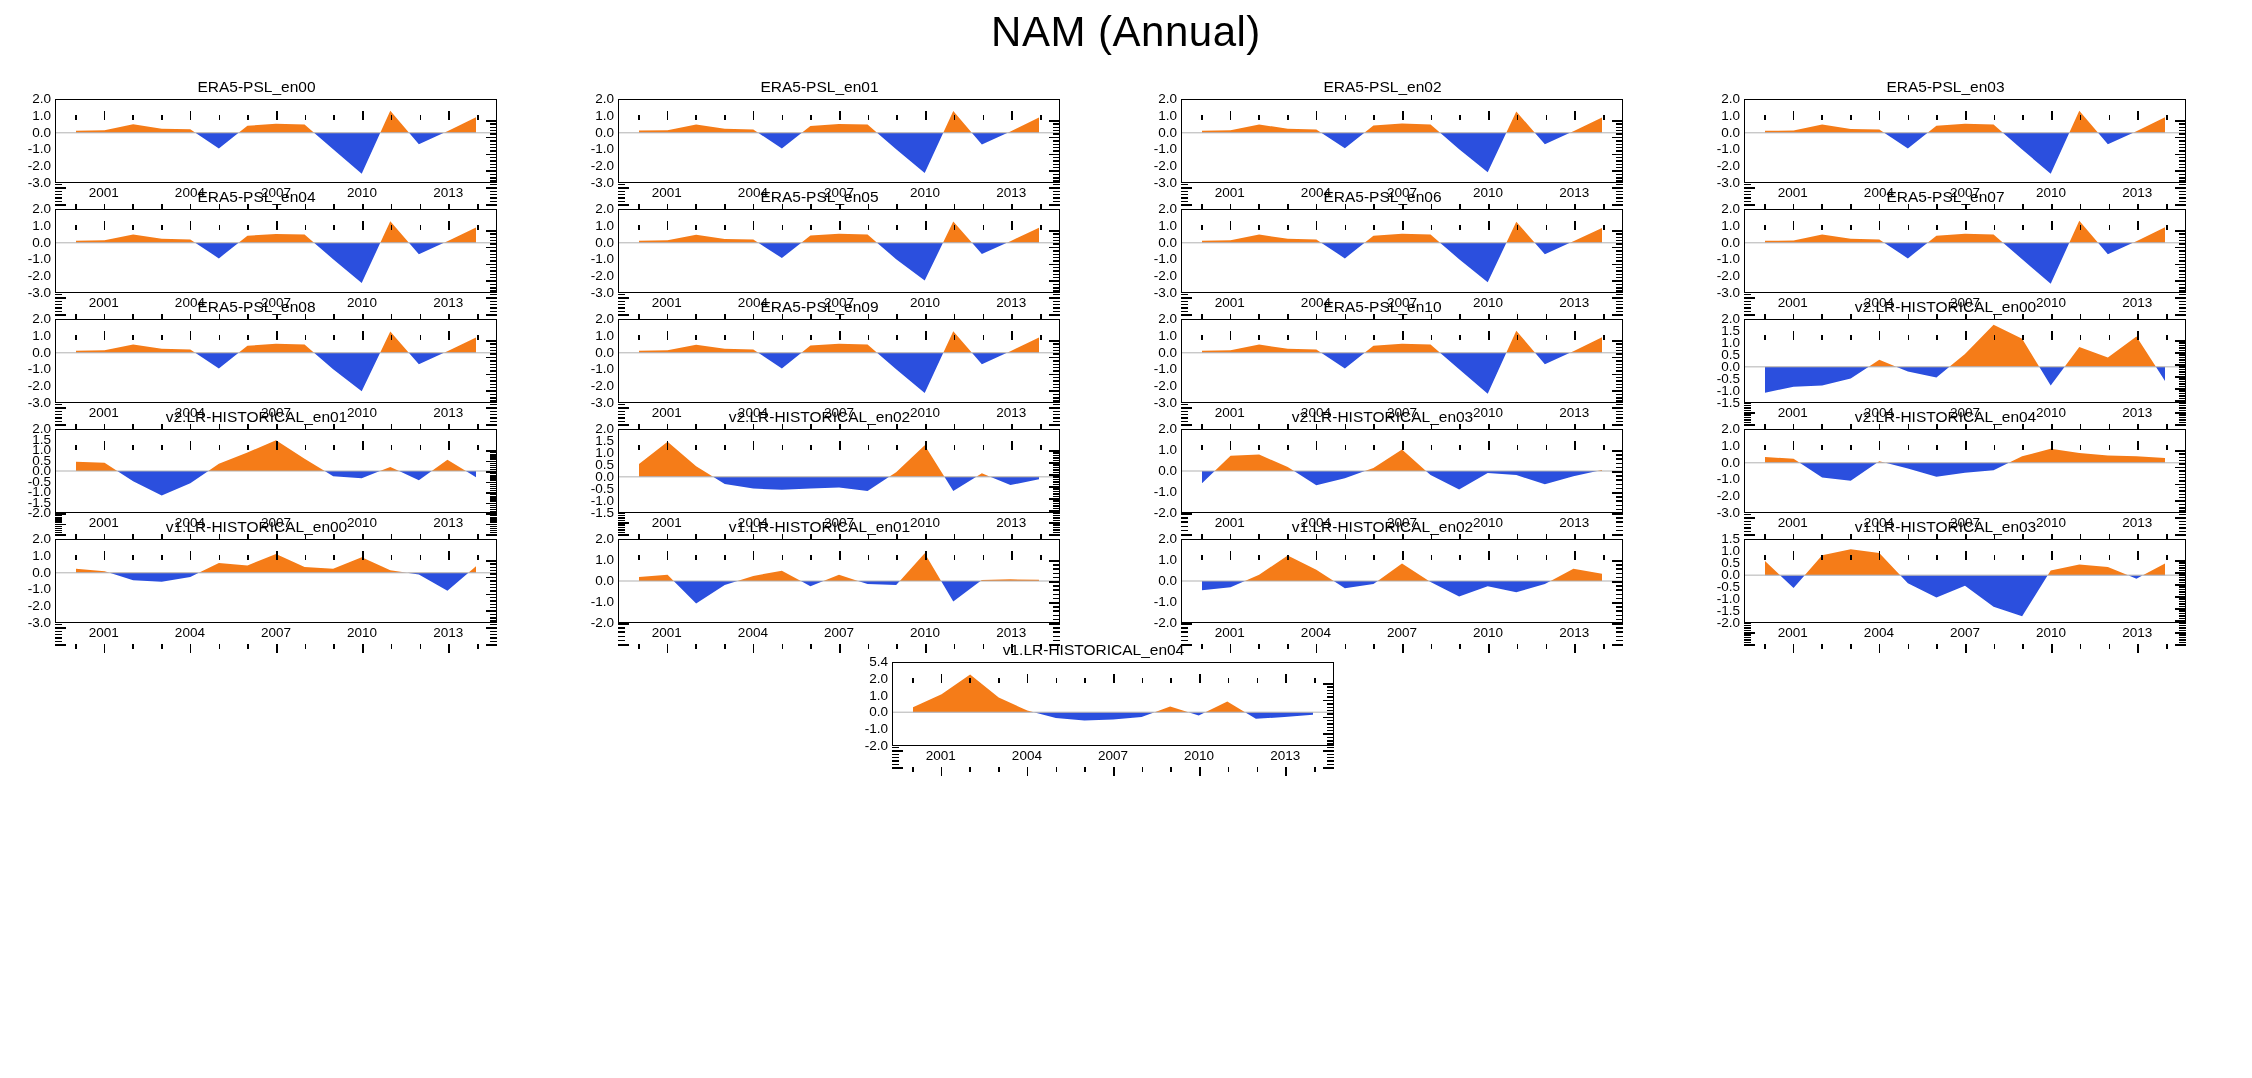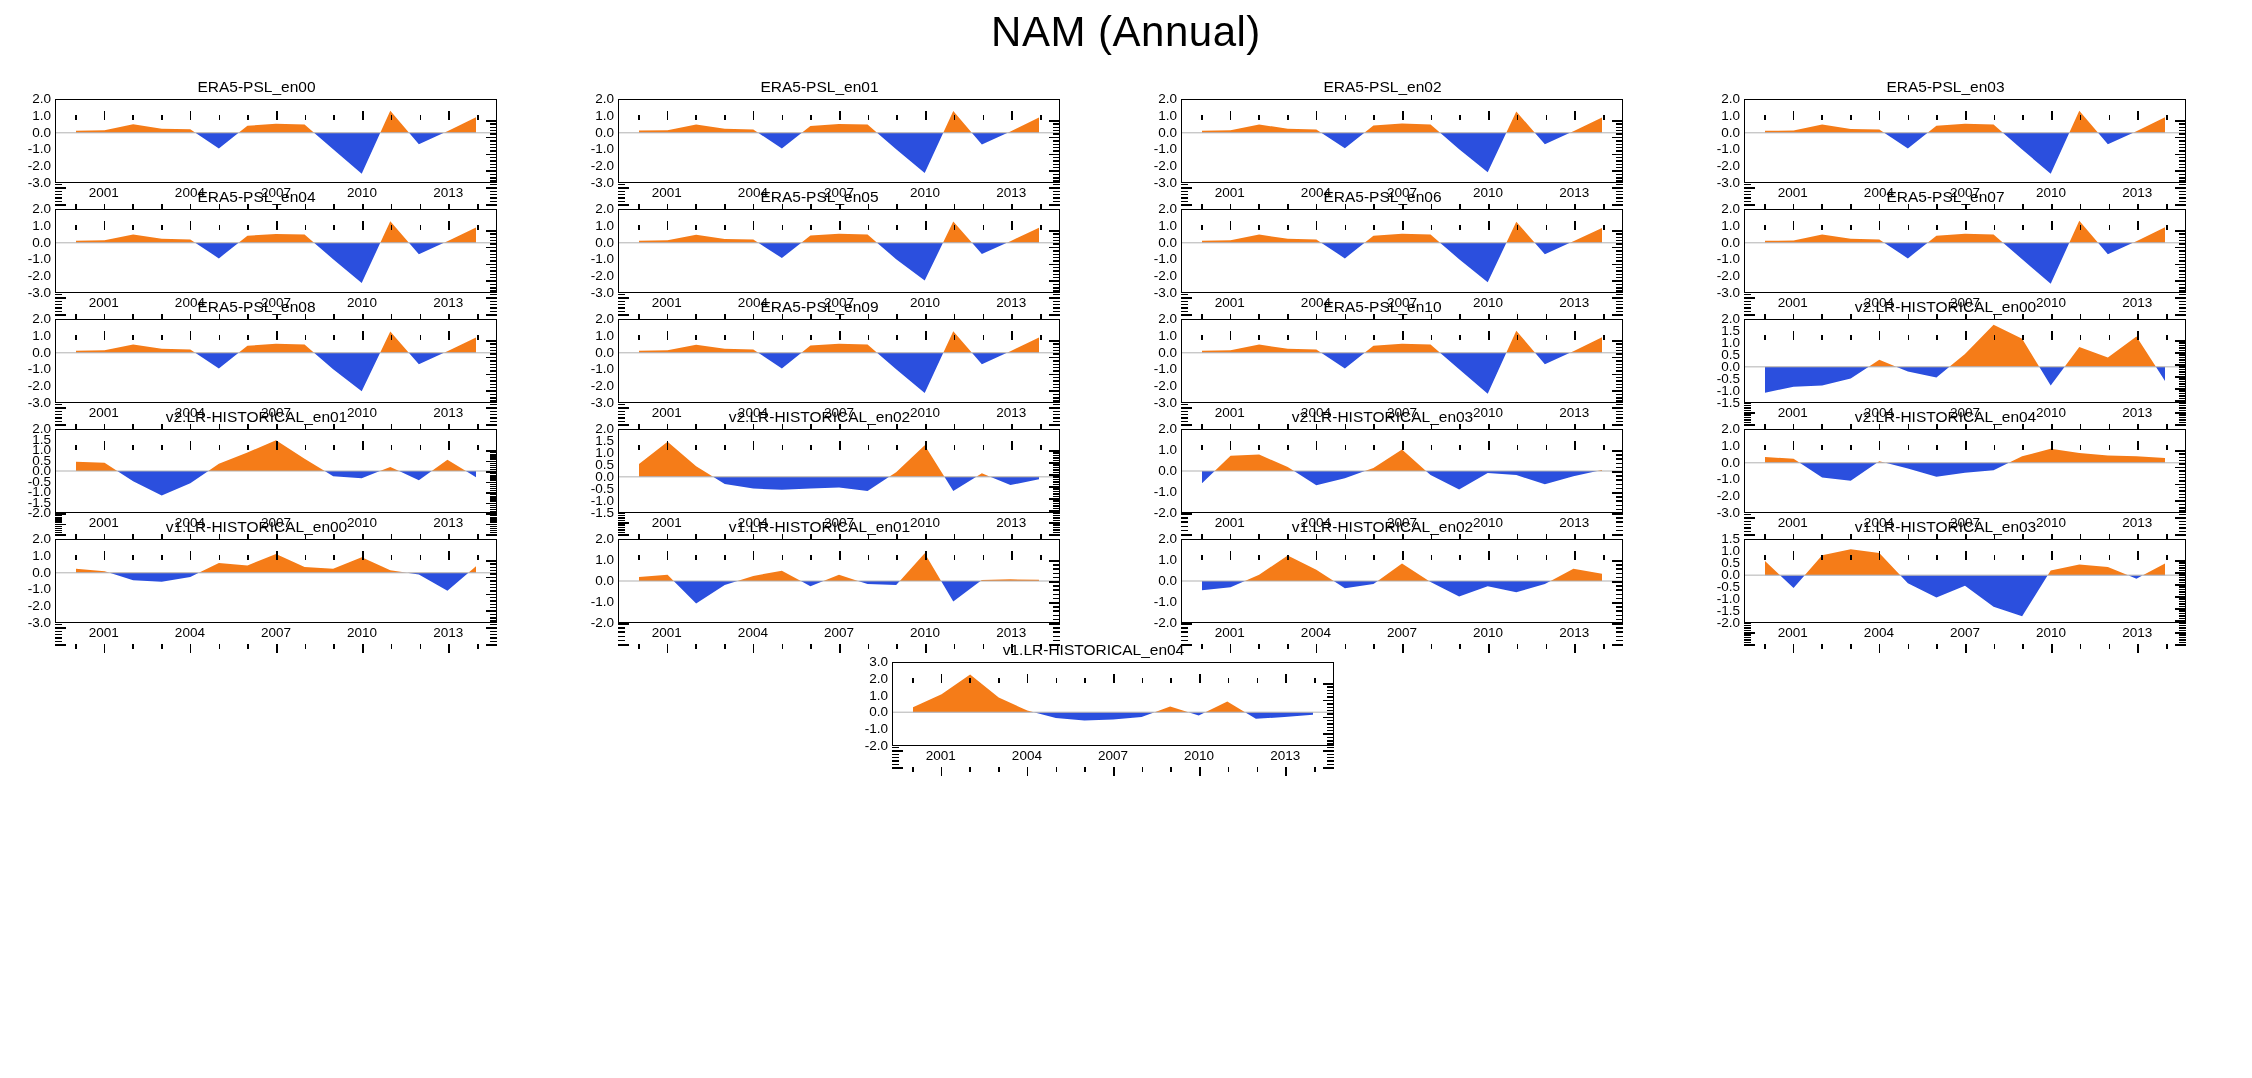--- a/index.html
+++ b/index.html
@@ -2771,21 +2771,21 @@
           <div class="ytick-minor" style="top: 47.88px;"></div>
           <div class="ytick-minor" style="top: 44.52px;"></div>
           <div class="ytick-minor" style="top: 41.16px;"></div>
           <div class="ytick-minor" style="top: 37.8px;"></div>
           <div class="ytick-minor" style="top: 34.44px;"></div>
           <div class="ytick-minor" style="top: 31.08px;"></div>
           <div class="ytick-minor" style="top: 27.72px;"></div>
           <div class="ytick-minor" style="top: 24.36px;"></div>
           <div class="ytick-minor" style="top: 21px;"></div>
           <div class="yaxis-labels">
-            <div class="ylab" style="top: 0px;">3.0</div>
+            <div class="ylab" style="top: 0px;">5.4</div>
             <div class="ylab" style="top: 16.8px;">2.0</div>
             <div class="ylab" style="top: 33.6px;">1.0</div>
             <div class="ylab" style="top: 50.4px;">0.0</div>
             <div class="ylab" style="top: 67.2px;">-1.0</div>
             <div class="ylab" style="top: 84px;">-2.0</div>
           </div>
           <div class="plotbox">
             <svg viewBox="0 0 442 84" preserveAspectRatio="none">
               <defs>
                 <clipPath id="cp-pos-20">

